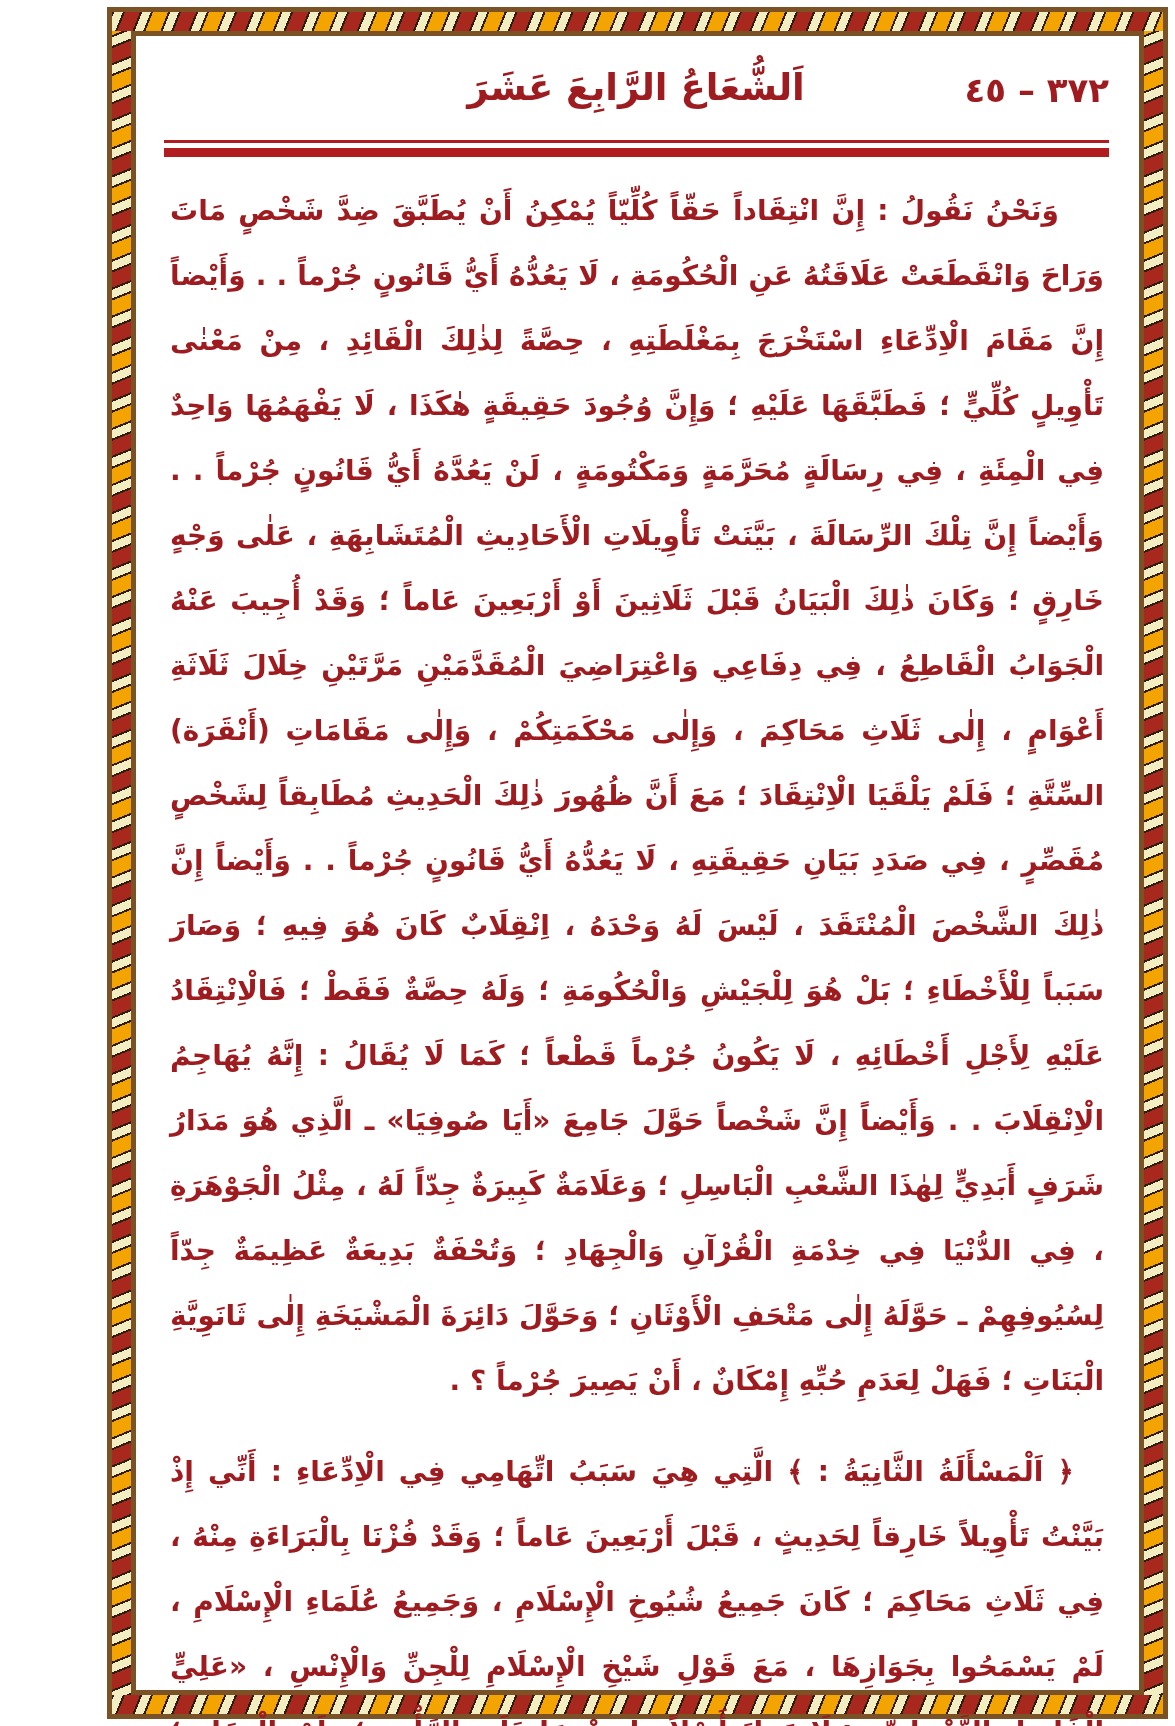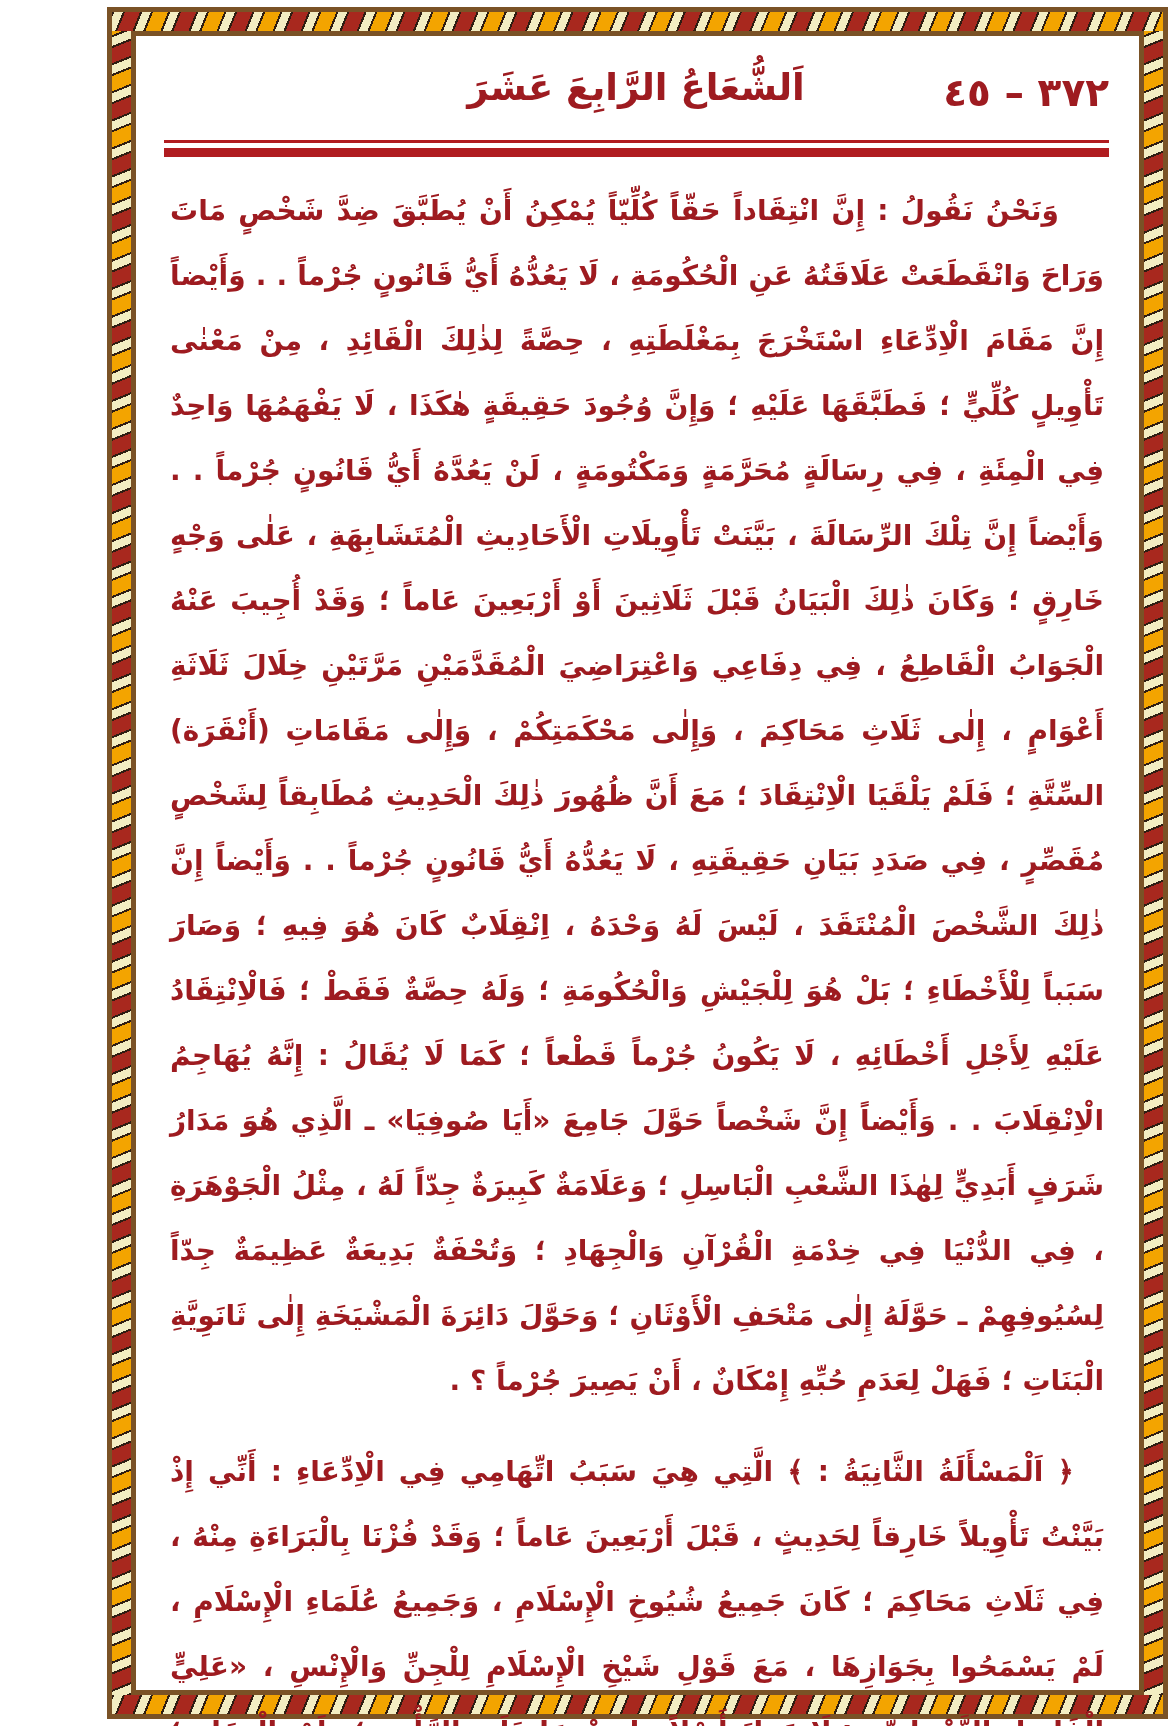--- a/index.html
+++ b/index.html
@@ -71,21 +71,21 @@
     text-align: center;
     font-size: 37px;
     font-weight: 700;
     letter-spacing: 1px;
   }
   .page-number {
     position: absolute;
     left: 10px;  
     right: auto;
     top: 4px;
-    font-size: 39px;
+    font-size: 34px;
     font-weight: 700;
     direction: rtl;
     letter-spacing: 2px;
   }
   
   .page-number { left: auto; right: 0; } 
 
   .divider {
     position: absolute;
     top: 140px; left: 64px; right: 66px;

